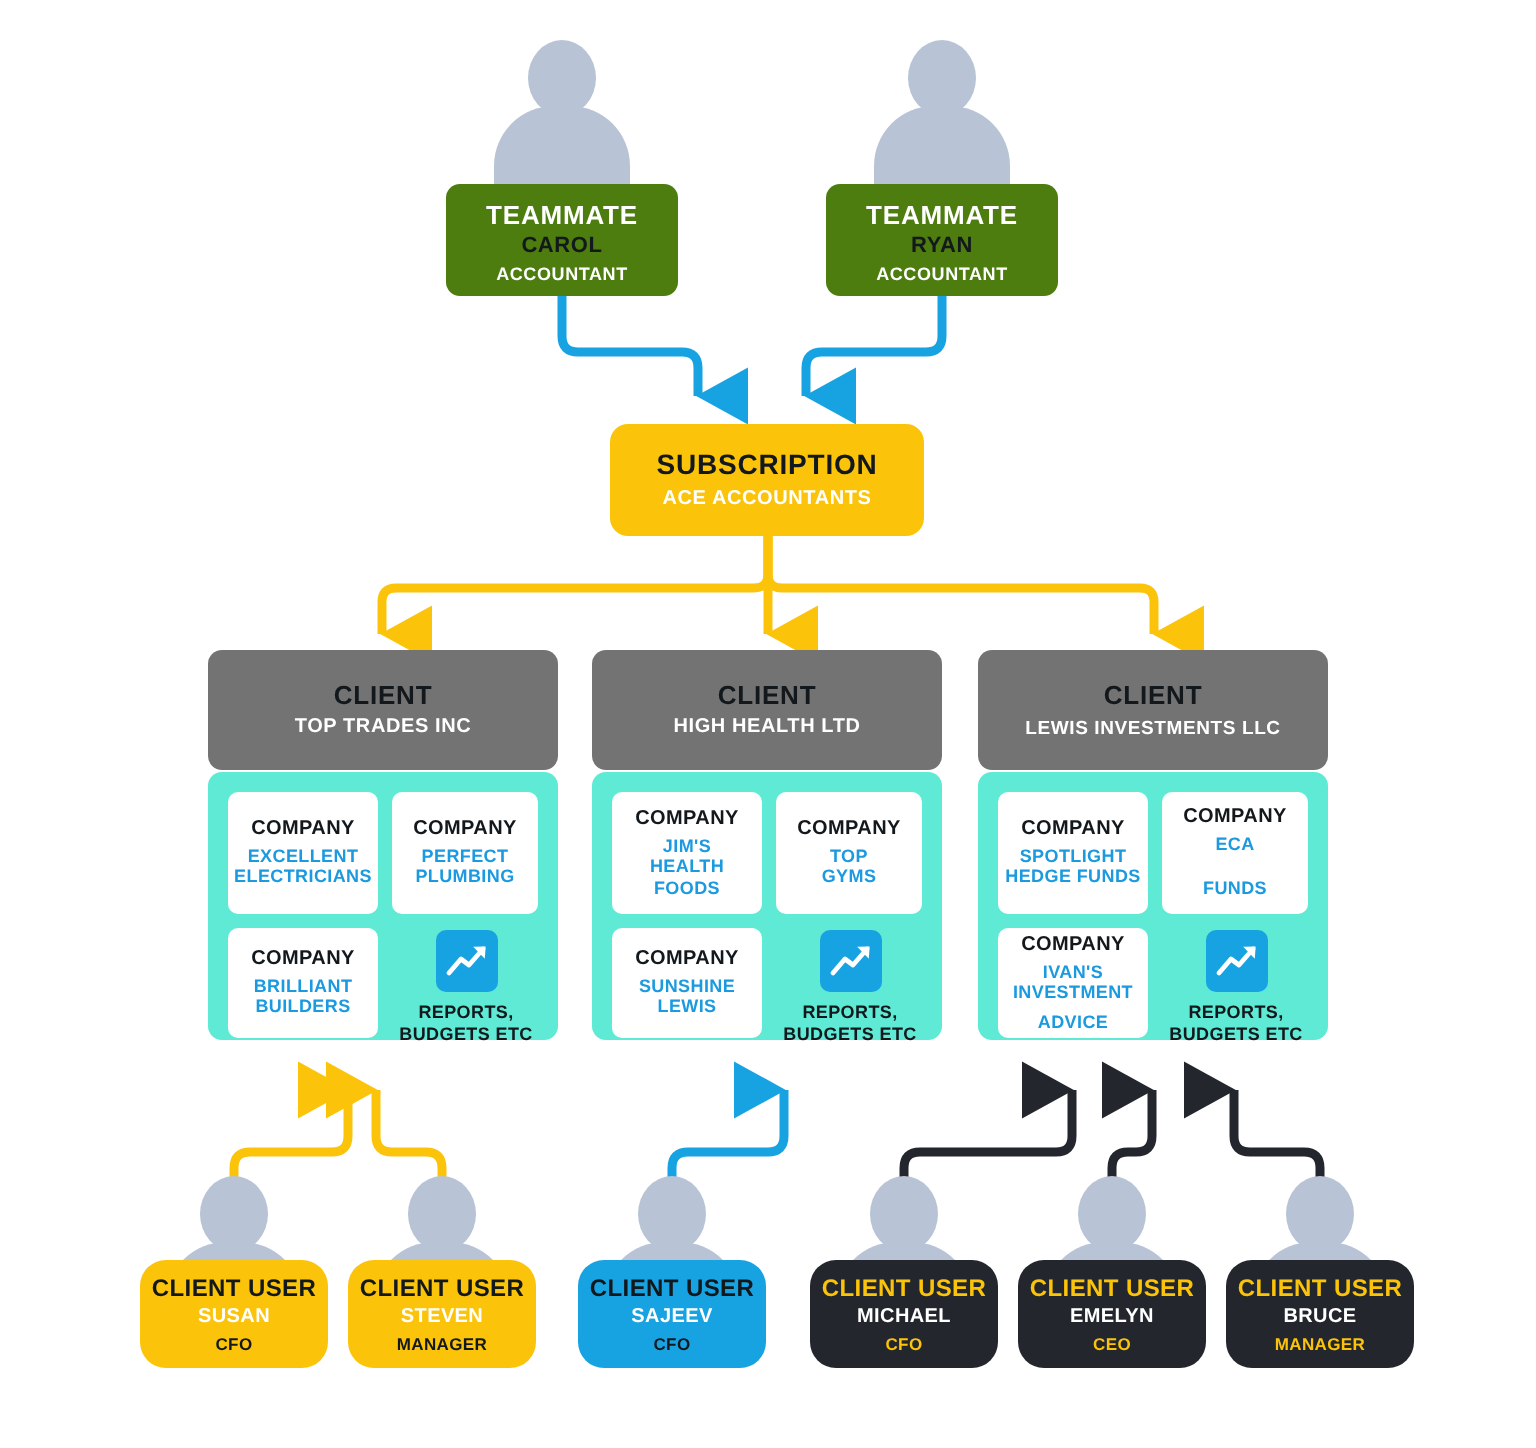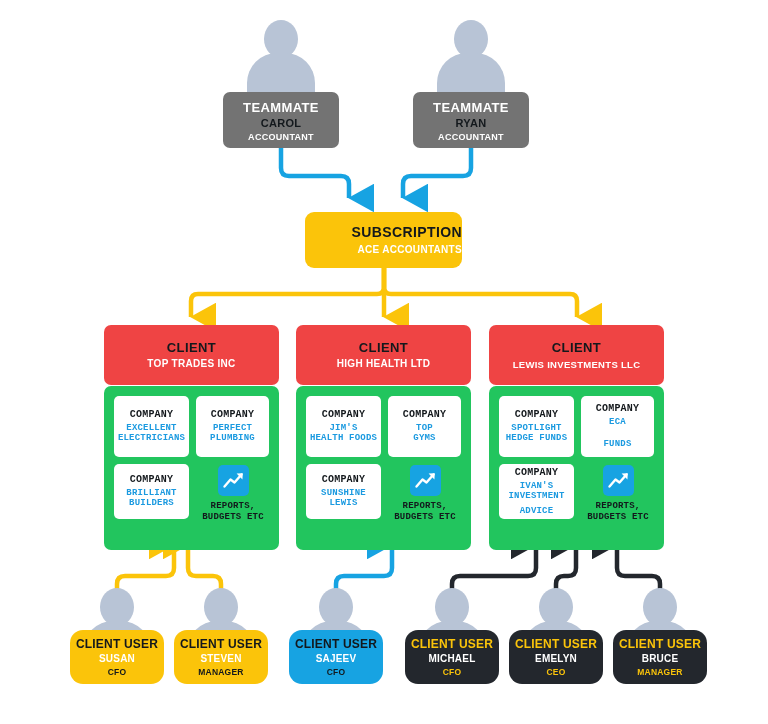--- a/index.html
+++ b/index.html
@@ -77,54 +77,53 @@
   }
   .card .l3 {
     font-weight: bold;
     letter-spacing: 0.3px;
   }
 
   
   .teammate {
     width: 116px;
     height: 56px;
-    background: #737373;
+    background: #4d7c0f;
     padding-top: 2px;
   }
   .teammate .l1 { font-size: 13px; color: #ffffff; }
   .teammate .l2 { font-size: 11px; color: #13181c; margin-top: 2px; }
   .teammate .l3 { font-size: 9px;  color: #ffffff; margin-top: 2px; }
 
   
   .subscription {
     width: 157px;
     height: 56px;
     background: #fbc40a;
     border-radius: 9px;
   }
   .subscription .l1 { font-size: 14px; color: #13181c; }
   .subscription .l2 { font-size: 10px; color: #ffffff; margin-top: 3px; }
 
   
   .client-head {
     width: 175px;
     height: 60px;
-    background: #ef4444;
+    background: #737373;
   }
   .client-head .l1 { font-size: 13px; color: #13181c; }
   .client-head .l2 { font-size: 10px; color: #ffffff; margin-top: 3px; }
 
   
   .client-body {
     position: absolute;
     width: 175px;
-    height: 164px;
-    background: #22c55e;
+    height: 134px;
+    background: #5eead4;
     border-radius: 7px;
-    font-family: Liberation Mono, monospace;
   }
 
   
   .company {
     position: absolute;
     background: #ffffff;
     border-radius: 5px;
     box-sizing: border-box;
     display: flex;
     flex-direction: column;
@@ -274,21 +273,21 @@
   <div class="person" style="left:435px; top:20px;">
     <div class="head"></div>
     <div class="body"></div>
   </div>
   <div class="card teammate" style="left:413px; top:92px;">
     <div class="l1">TEAMMATE</div>
     <div class="l2">RYAN</div>
     <div class="l3">ACCOUNTANT</div>
   </div>
 
-  <div class="card subscription" style="left:305px; top:212px;align-items:flex-end;">
+  <div class="card subscription" style="left:305px; top:212px;">
     <div class="l1">SUBSCRIPTION</div>
     <div class="l2">ACE ACCOUNTANTS</div>
   </div>
 
   <div class="card client-head" style="left:104px; top:325px;">
     <div class="l1">CLIENT</div>
     <div class="l2">TOP TRADES INC</div>
   </div>
   <div class="client-body" style="left:104px; top:386px;">
     <div class="company" style="left:10px; top:10px; width:75px; height:61px;">

